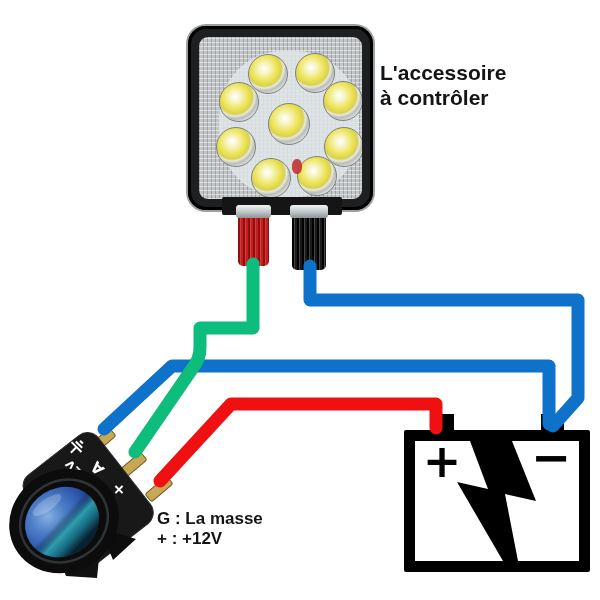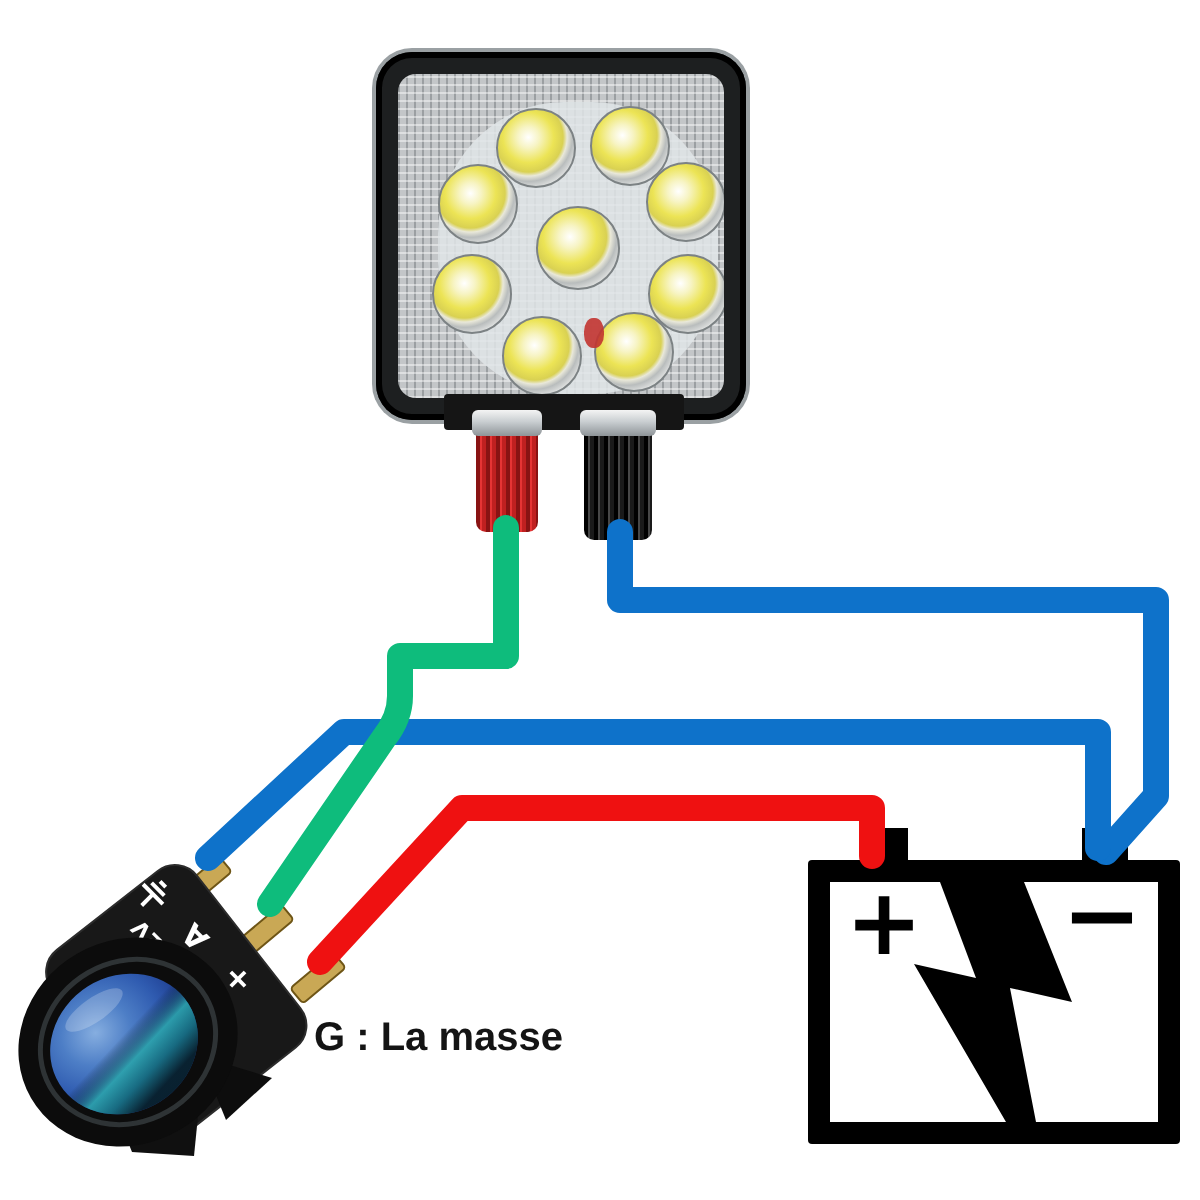--- a/index.html
+++ b/index.html
@@ -28,21 +28,21 @@
   .post{position:absolute;border-radius:5px}
   .post-red{left:238px;top:206px;width:31px;height:60px;
             background:repeating-linear-gradient(90deg,#891313 0 2px,#e63434 2px 3px,#c02020 3px 5px)}
   .post-black{left:292px;top:206px;width:34px;height:64px;
             background:repeating-linear-gradient(90deg,#000 0 2px,#474747 2px 3px,#1a1a1a 3px 5px)}
   .collar{position:absolute;left:-2px;right:-2px;top:-1px;height:13px;border-radius:3px;
           background:linear-gradient(180deg,#f4f4f4 0%,#c9ced1 45%,#8e9498 100%)}
 
   
   .title{position:absolute;left:380px;top:60px;font-size:21px;line-height:25px;font-weight:bold;color:#141414}
-  .legend{position:absolute;left:157px;top:509px;font-size:20px;line-height:20px;font-weight:bold;color:#141414}
+  .legend{position:absolute;left:157px;top:509px;font-size:17px;line-height:20px;font-weight:bold;color:#141414}
 
   .overlay{position:absolute;left:0;top:0}
 </style>
 </head>
 <body>
 
 <div class="stage">
 
   <div class="light">
     <div class="light-face">
@@ -60,22 +60,27 @@
     </div>
   </div>
   <div class="bracket"></div>
   <div class="post post-red">
     <div class="collar"></div>
   </div>
   <div class="post post-black">
     <div class="collar"></div>
   </div>
 
+  <div class="title">
+    <div>L'accessoire</div>
+    <div>à contrôler</div>
+  </div>
   <div class="legend">
     <div>G : La masse</div>
+    <div>+ : +12V</div>
   </div>
 
   <svg class="overlay" width="600" height="600" viewBox="0 0 600 600">
     <defs>
       <radialGradient id="btnGrad" cx="38%" cy="32%" r="78%">
         <stop offset="0%" stop-color="#86aee0"></stop>
         <stop offset="30%" stop-color="#4d7ec6"></stop>
         <stop offset="58%" stop-color="#2f5bb0"></stop>
         <stop offset="80%" stop-color="#1f3f92"></stop>
         <stop offset="100%" stop-color="#152a63"></stop>

